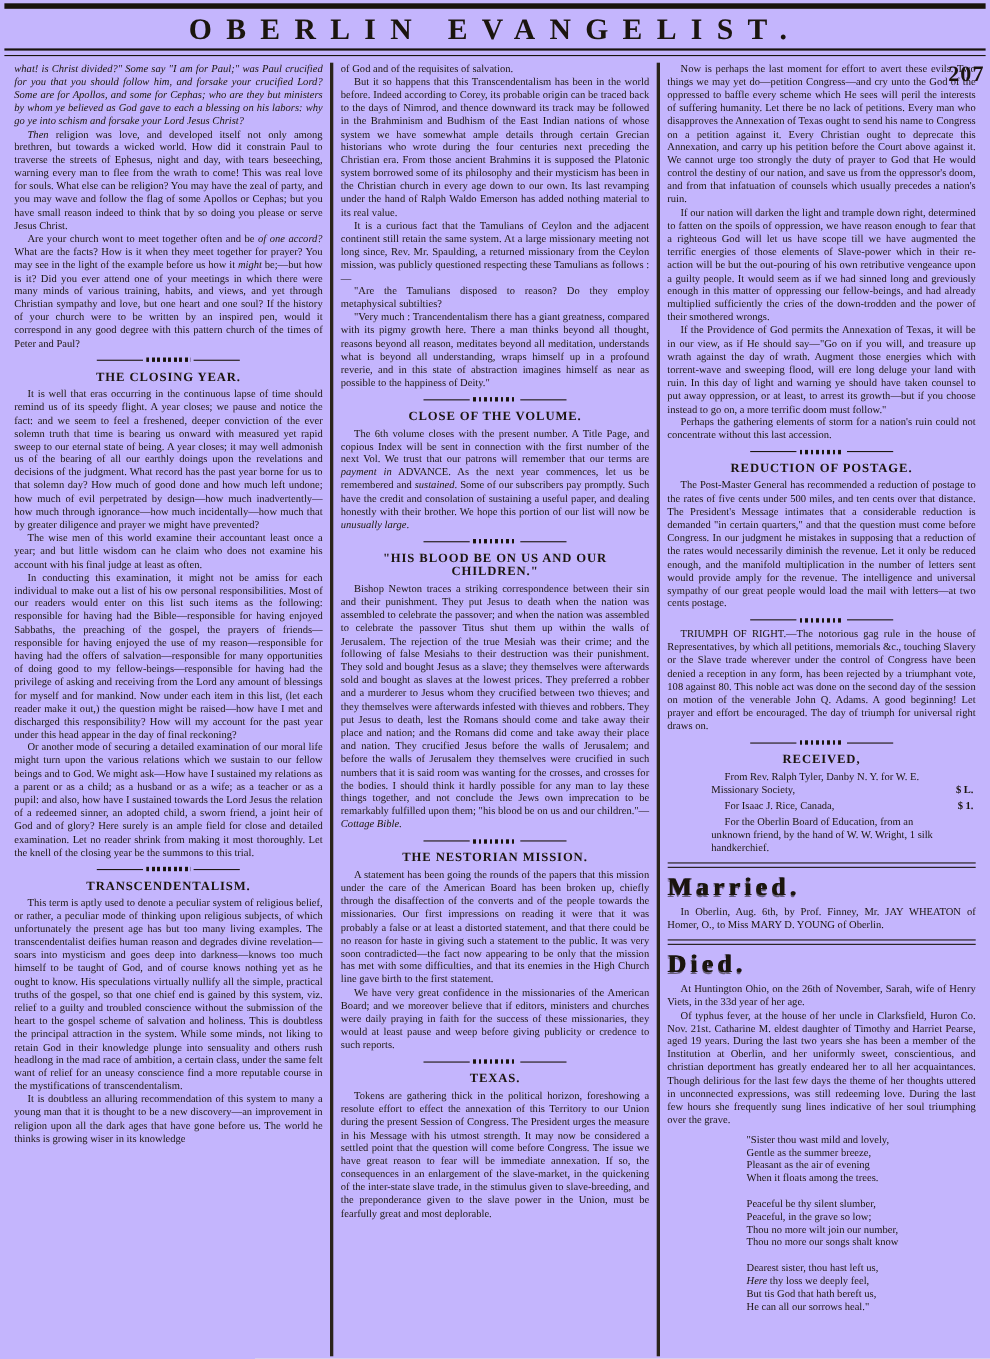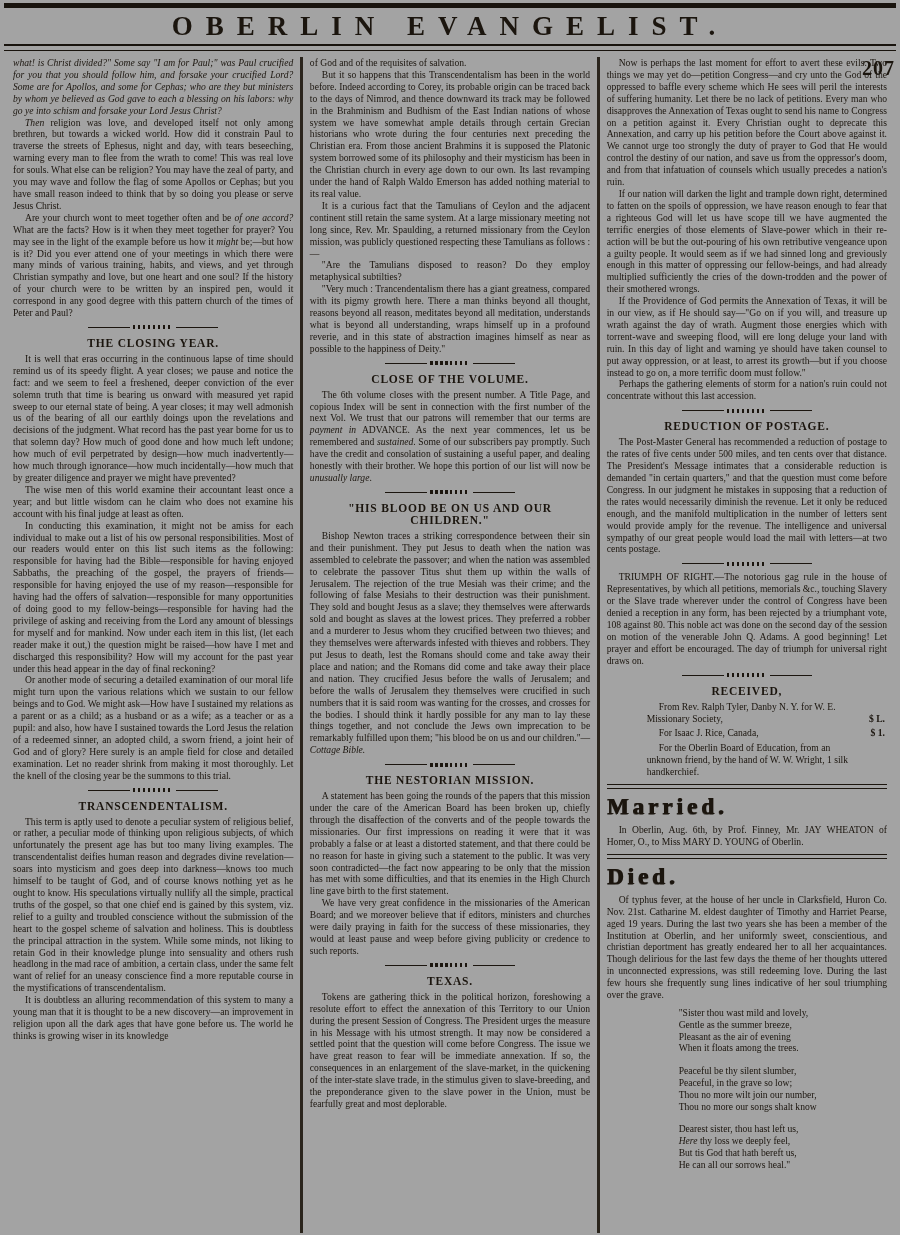--- a/index.html
+++ b/index.html
@@ -1,16 +1,16 @@
 <!DOCTYPE html>
 <html><head>
 <meta charset="utf-8">
 <style>
   html,body{margin:0;padding:0;background:#e9e6dc;}
-  .page{width:900px;height:1235px;margin:0 auto;background:#a3a3a3;color:#1b150e;
+  .page{width:900px;height:1235px;margin:0 auto;background:#c4b5fd;color:#1b150e;
         font-family:"Liberation Serif",serif;overflow:hidden;box-sizing:border-box;position:relative;}
   .top-band{height:5px;background:#18130d;margin:3px 4px 0;}
   .masthead{position:relative;height:36px;display:flex;align-items:center;justify-content:center;}
   .mast-title{font-size:27px;font-weight:bold;letter-spacing:13px;white-space:nowrap;}
   .page-number{position:absolute;right:5px;top:5px;font-size:20px;font-weight:bold;letter-spacing:1px;margin-top:44px;}
   .head-rule{height:4px;border-top:2.5px solid #18130d;border-bottom:1px solid #18130d;margin:0 4px 2px;}
   .columns{display:flex;align-items:stretch;height:1180px;padding:4px 6px 0;box-sizing:border-box;}
   .vsep{width:2.5px;background:#2a241c;}
   .col{flex:1;padding:0 7px;overflow:hidden;}
   .para{margin:0;text-align:justify;text-indent:12px;font-size:9.6px;line-height:11.9px;}
@@ -129,20 +129,21 @@
         <div class="received">
           <p class="rrow"><span class="rtext">From Rev. Ralph Tyler, Danby N. Y. for W. E. Missionary Society,</span><span class="ramount">$ L.</span></p>
           <p class="rrow"><span class="rtext">For Isaac J. Rice, Canada,</span><span class="ramount">$ 1.</span></p>
           <p class="rrow"><span class="rtext">For the Oberlin Board of Education, from an unknown friend, by the hand of W. W. Wright, 1 silk handkerchief.</span></p>
         </div>
         <div class="fullrule"></div>
         <div class="ornate">Married.</div>
         <p class="para">In Oberlin, Aug. 6th, by Prof. Finney, Mr. JAY WHEATON of Homer, O., to Miss MARY D. YOUNG of Oberlin.</p>
         <div class="fullrule"></div>
         <div class="ornate">Died.</div>
+        <p class="para">At Huntington Ohio, on the 26th of November, Sarah, wife of Henry Viets, in the 33d year of her age.</p>
         <p class="para">Of typhus fever, at the house of her uncle in Clarksfield, Huron Co. Nov. 21st. Catharine M. eldest daughter of Timothy and Harriet Pearse, aged 19 years. During the last two years she has been a member of the Institution at Oberlin, and her uniformly sweet, conscientious, and christian deportment has greatly endeared her to all her acquaintances. Though delirious for the last few days the theme of her thoughts uttered in unconnected expressions, was still redeeming love. During the last few hours she frequently sung lines indicative of her soul triumphing over the grave.</p>
         <div class="poem">
           <div class="stanza">
             <div class="pline">"Sister thou wast mild and lovely,</div>
             <div class="pline">Gentle as the summer breeze,</div>
             <div class="pline">Pleasant as the air of evening</div>
             <div class="pline">When it floats among the trees.</div>
           </div>
           <div class="stanza">
             <div class="pline">Peaceful be thy silent slumber,</div>

